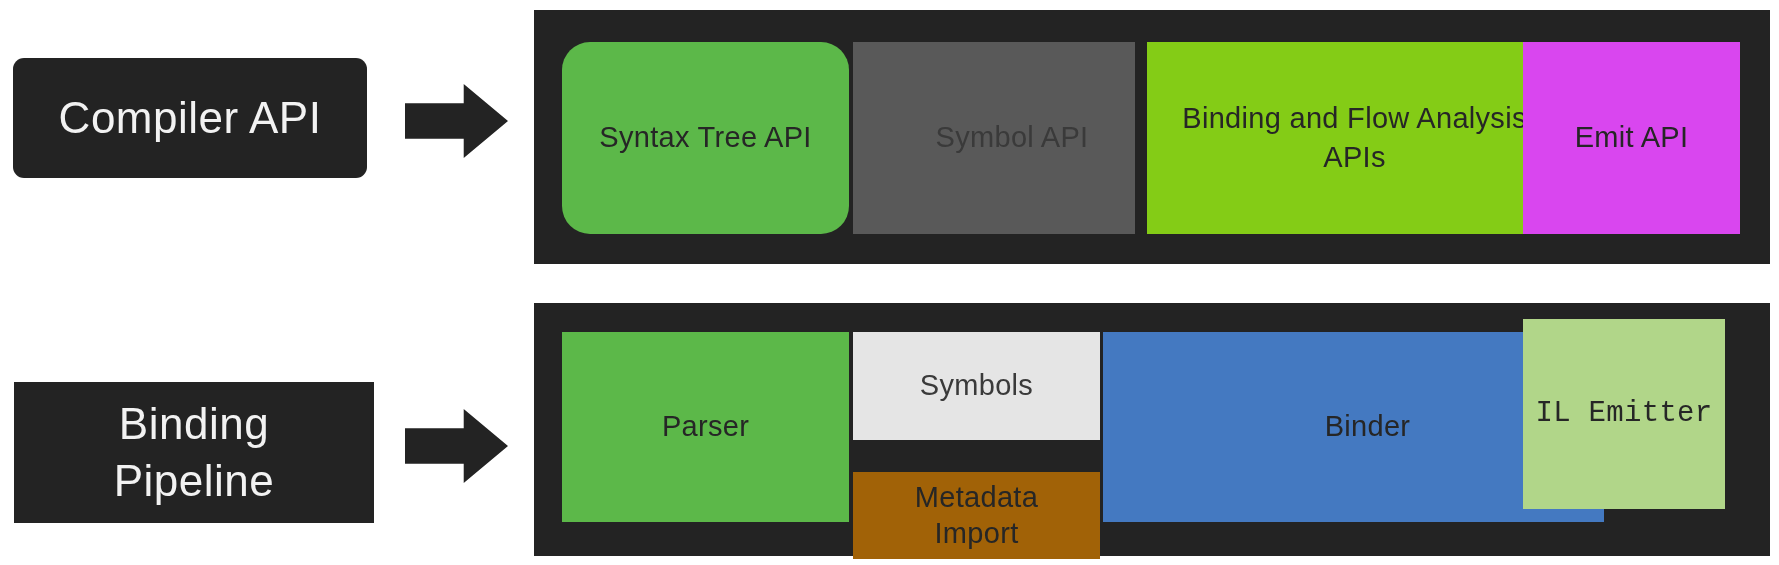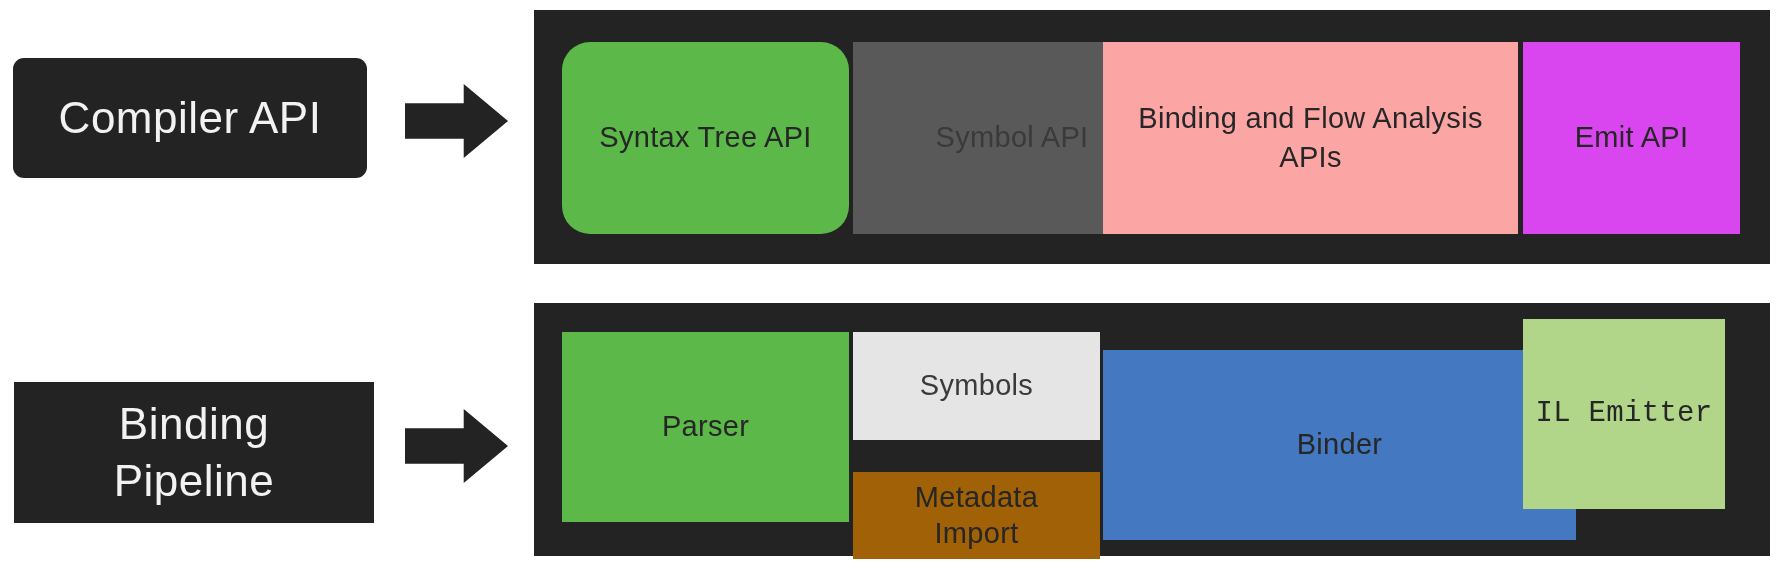--- a/index.html
+++ b/index.html
@@ -74,42 +74,42 @@
   
   .c1 .b-syntax  { left: 28px;  top: 32px; width: 287px; height: 192px; border-radius: 28px; }
   .c1 .b-symbol  { left: 319px; top: 32px; width: 246px; height: 192px; padding-left: 36px; }
   .c1 .b-binding { left: 569px; top: 32px; width: 415px; height: 192px; }
   .c1 .b-emit    { left: 989px; top: 32px; width: 217px; height: 192px; }
 
   
   .c2 .b-parser   { left: 28px;  top: 29px;  width: 287px; height: 190px; align-items: center; }
   .c2 .b-symbols  { left: 319px; top: 29px;  width: 247px; height: 108px; }
   .c2 .b-metadata { left: 319px; top: 137px; width: 247px; height: 87px; }
-  .c2 .b-binder   { left: 569px; top: 47px;  width: 473px; height: 190px; }
+  .c2 .b-binder   { left: 569px; top: 29px;  width: 473px; height: 190px; padding-left: 28px; }
   .c2 .b-ilemit   { left: 989px; top: 16px;  width: 202px; height: 190px; font-family: Liberation Mono, monospace; }
 </style>
 </head>
 <body>
 
 <div class="stage">
 
   <div class="row-label r1" style="background-color: rgb(35, 35, 35); border-radius: 11px;">
     <div class="txt">Compiler API</div>
   </div>
 
   <div class="arrow a1" style="background-color: rgb(35, 35, 35);"></div>
 
   <div class="container c1" style="background-color: rgb(35, 35, 35);">
     <div class="box b-syntax" style="background-color: rgb(92, 184, 73);">
       <div class="lbl">Syntax Tree API</div>
     </div>
     <div class="box b-symbol" style="background-color: rgb(89, 89, 89);">
       <div class="lbl dim">Symbol API</div>
     </div>
-    <div class="box b-binding" style="background-color: #fca5a5;">
+    <div class="box b-binding" style="background-color: #84cc16; margin-left: 44px;">
       <div class="lbl wrapwide">Binding and Flow Analysis APIs</div>
     </div>
     <div class="box b-emit" style="background-color: #d946ef; justify-content: center;">
       <div class="lbl">Emit API</div>
     </div>
   </div>
 
   <div class="row-label r2" style="background-color: rgb(35, 35, 35);">
     <div class="txt">Binding Pipeline</div>
   </div>

